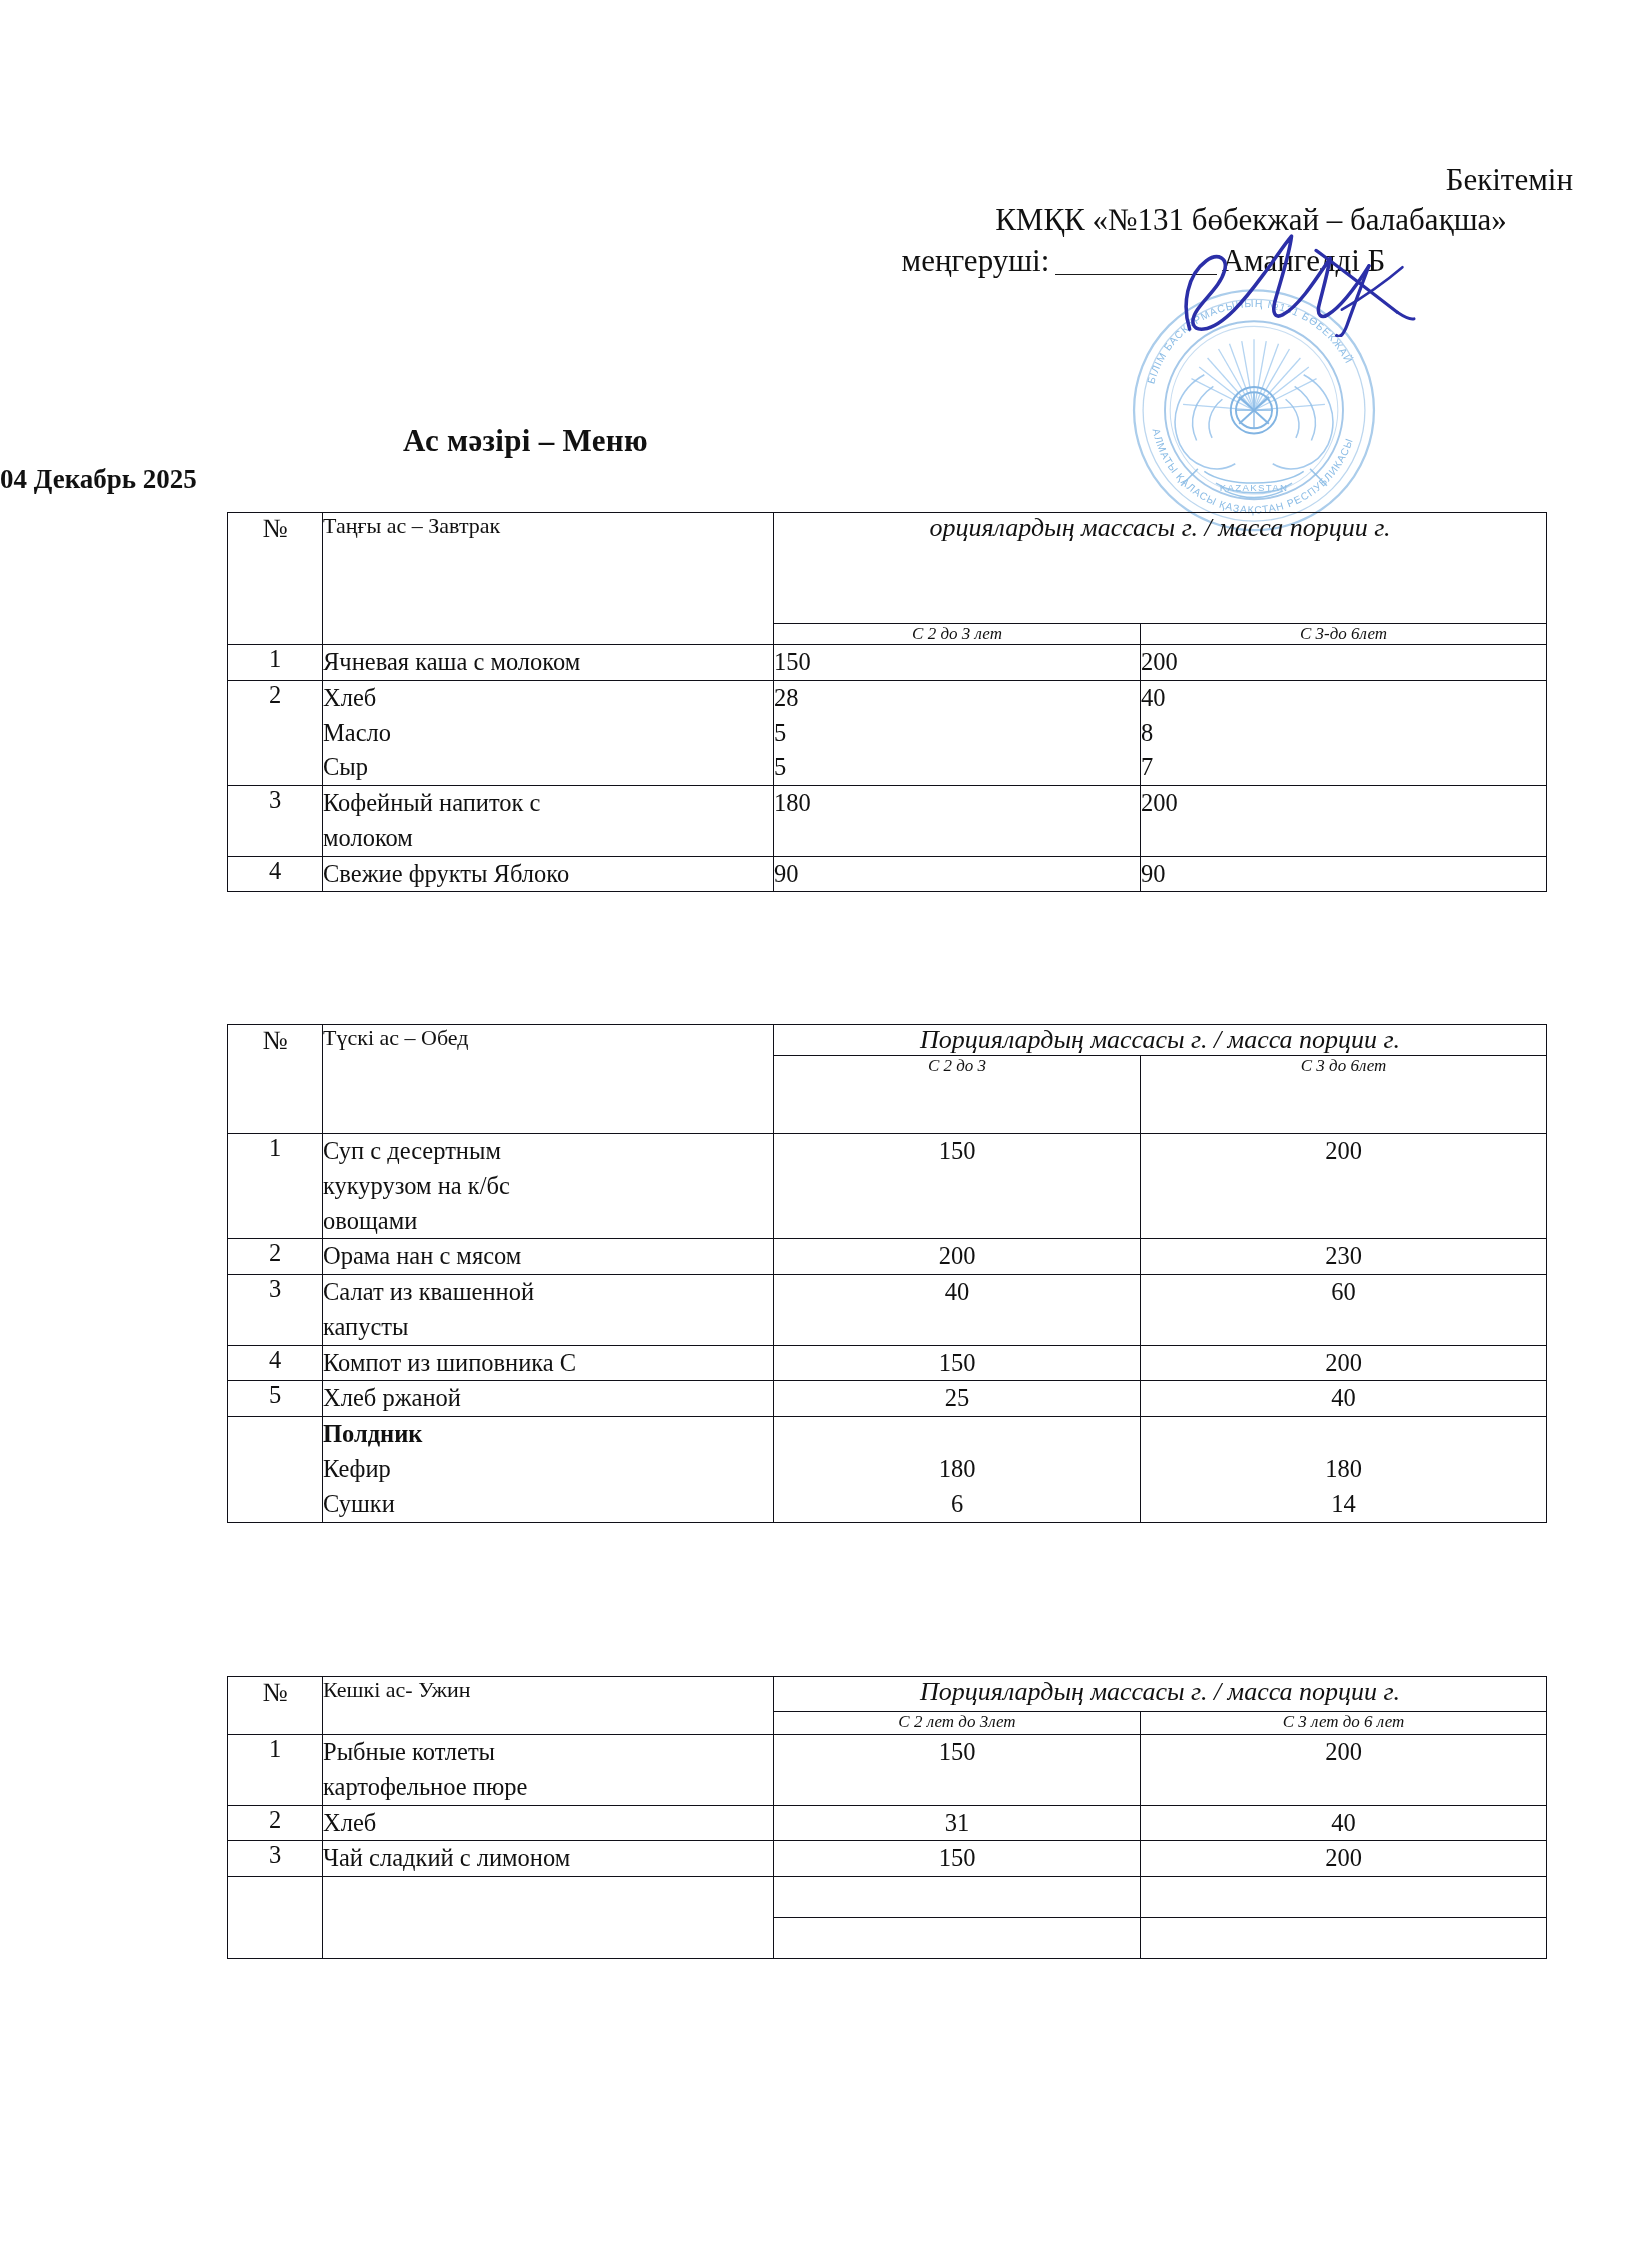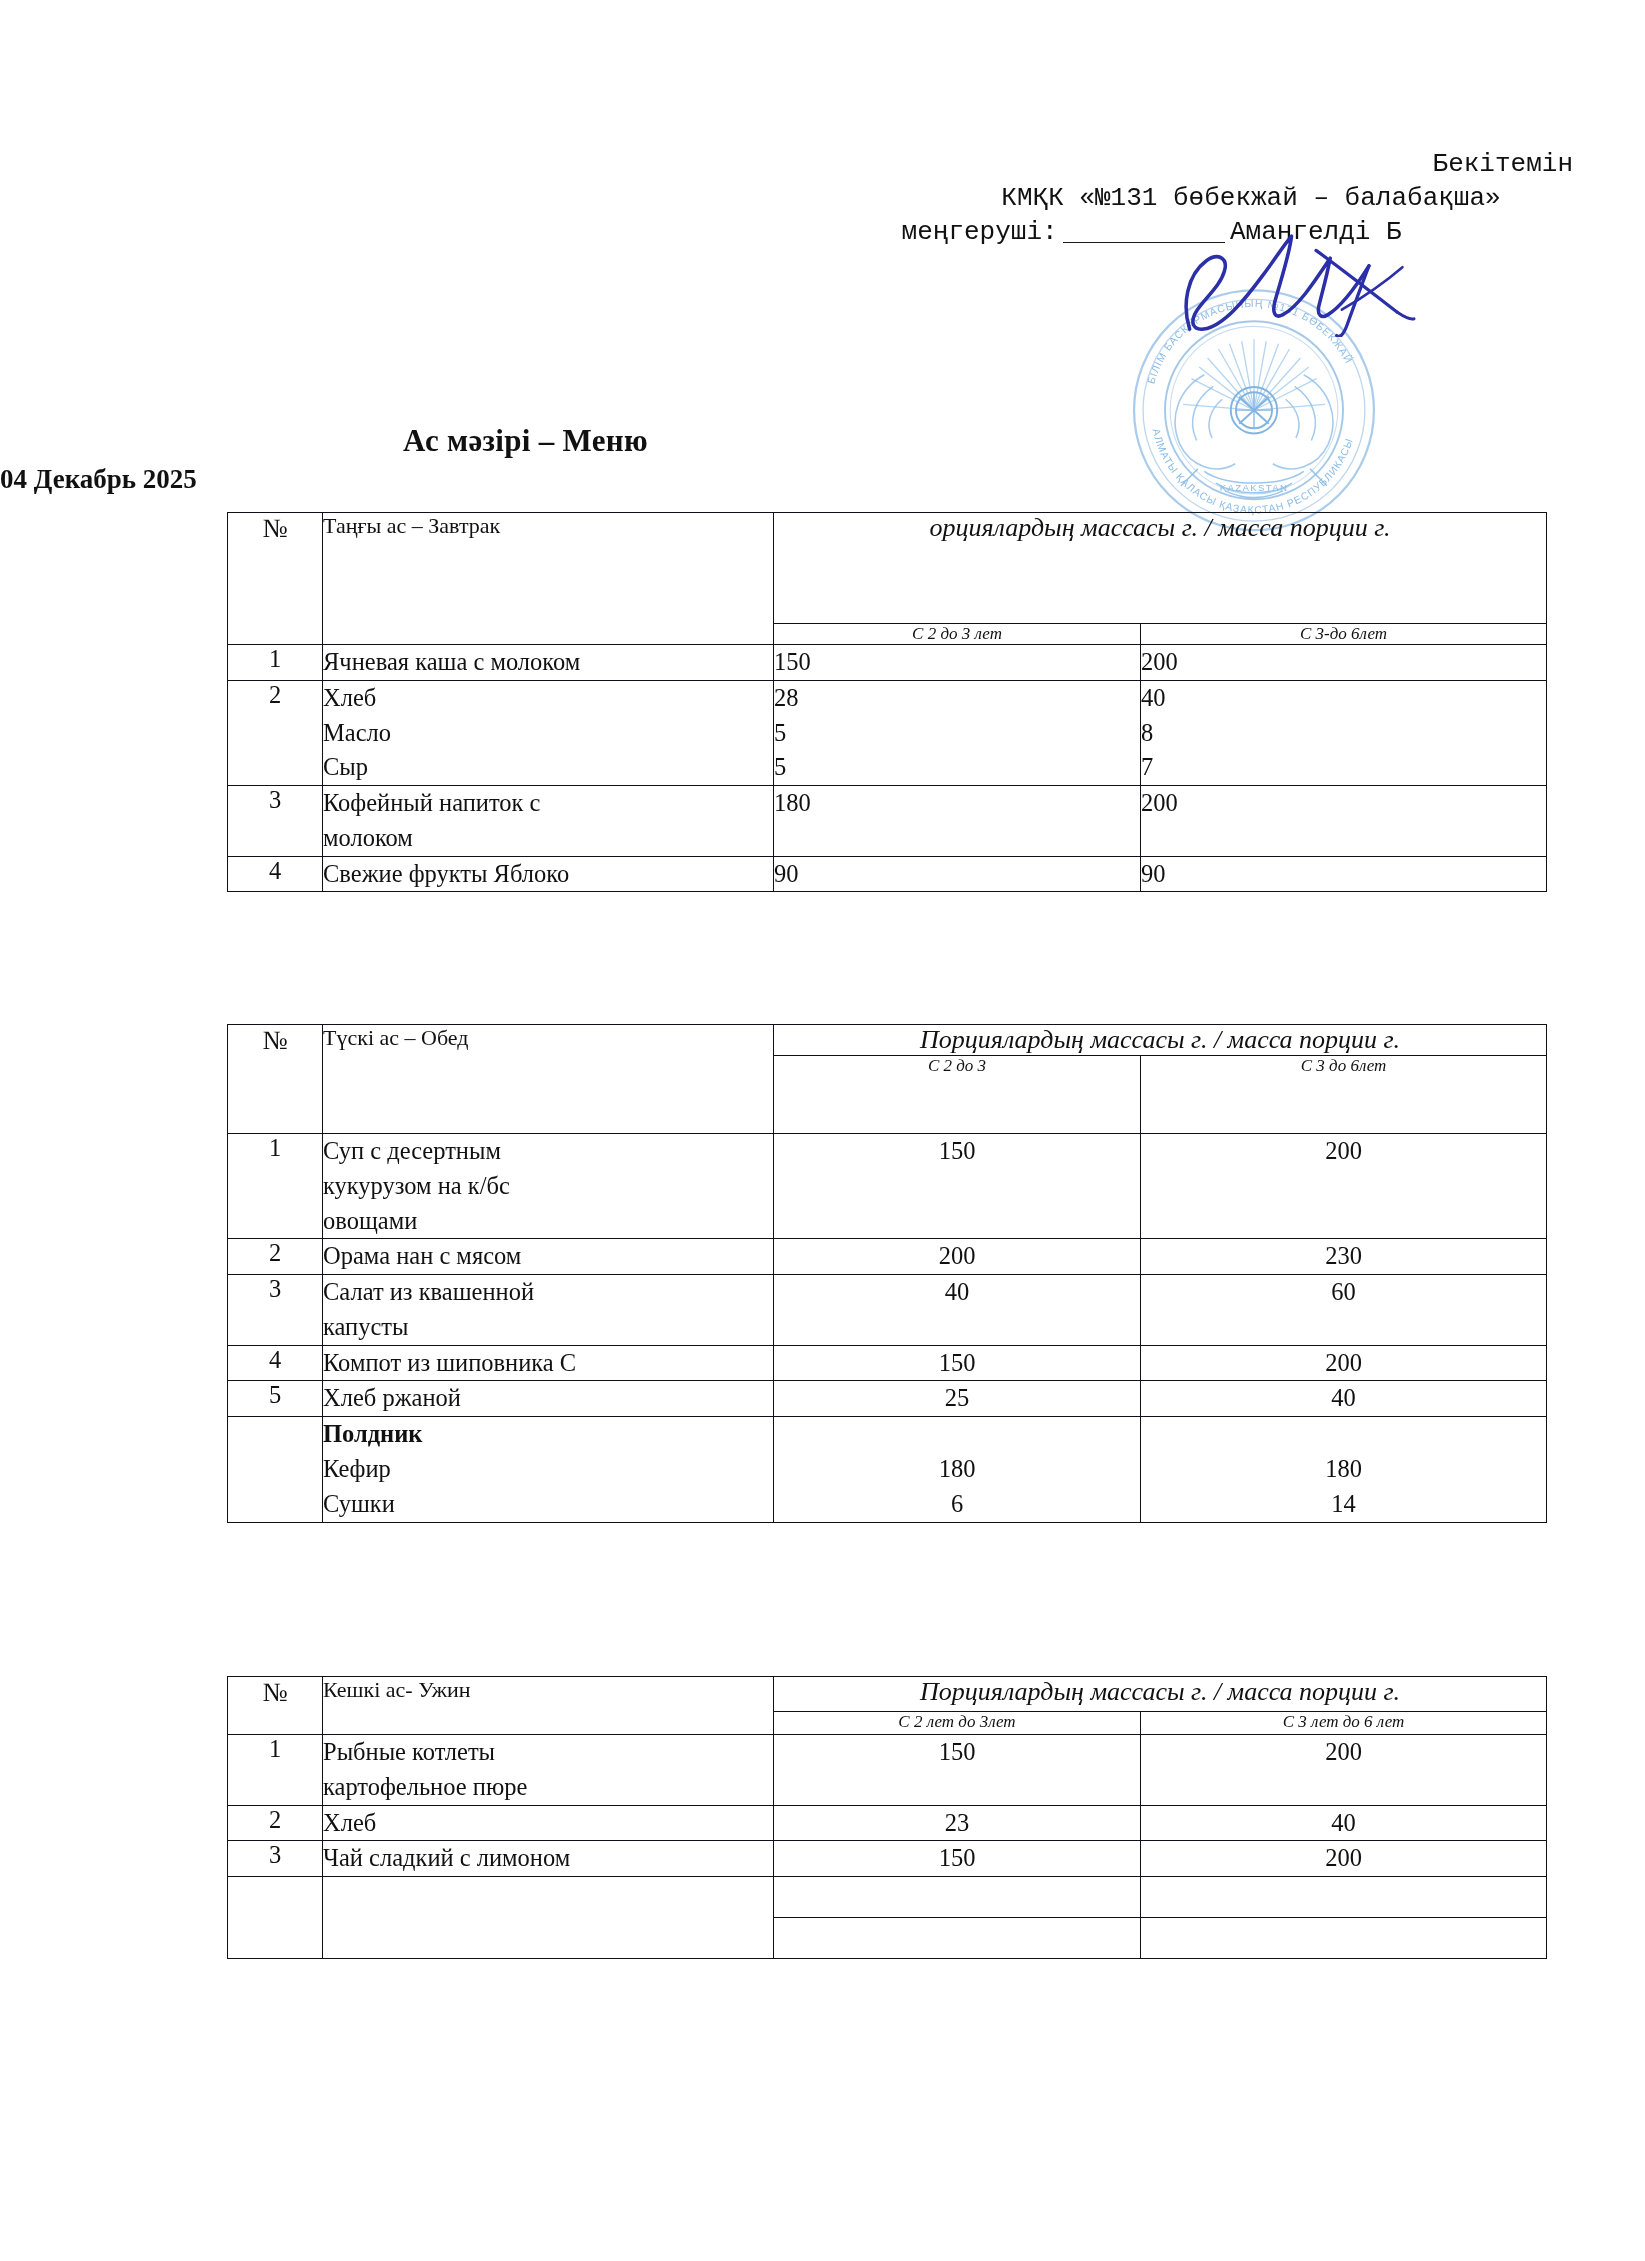--- a/index.html
+++ b/index.html
@@ -12,28 +12,27 @@
     height: 2261px;
     position: relative;
     font-family: "Liberation Serif", "DejaVu Serif", serif;
     color: #111111;
     overflow: hidden;
   }
 
   
   .approval {
     position: absolute;
-    top: 148px;
+    top: 160px;
     left: 890px;
     width: 722px;
     text-align: center;
-    font-size: 26px;
+    font-size: 31px;
     line-height: 1.30;
     z-index: 4;
-    font-family: Liberation Mono, monospace;
   }
   .approval .line-right {
     text-align: right;
     padding-right: 39px;
   }
   .approval .org {
     white-space: nowrap;
   }
   .sig-row {
     display: flex;
@@ -467,21 +466,21 @@
         <td class="val-center">
           <div class="val-line">200</div>
         </td>
       </tr>
       <tr>
         <td class="num-cell bold">2</td>
         <td class="dish-cell">
           <div class="dish-line">Хлеб</div>
         </td>
         <td class="val-center">
-          <div class="val-line">23</div>
+          <div class="val-line">31</div>
         </td>
         <td class="val-center">
           <div class="val-line">40</div>
         </td>
       </tr>
       <tr>
         <td class="num-cell bold">3</td>
         <td class="dish-cell">
           <div class="dish-line">Чай сладкий с лимоном</div>
         </td>

